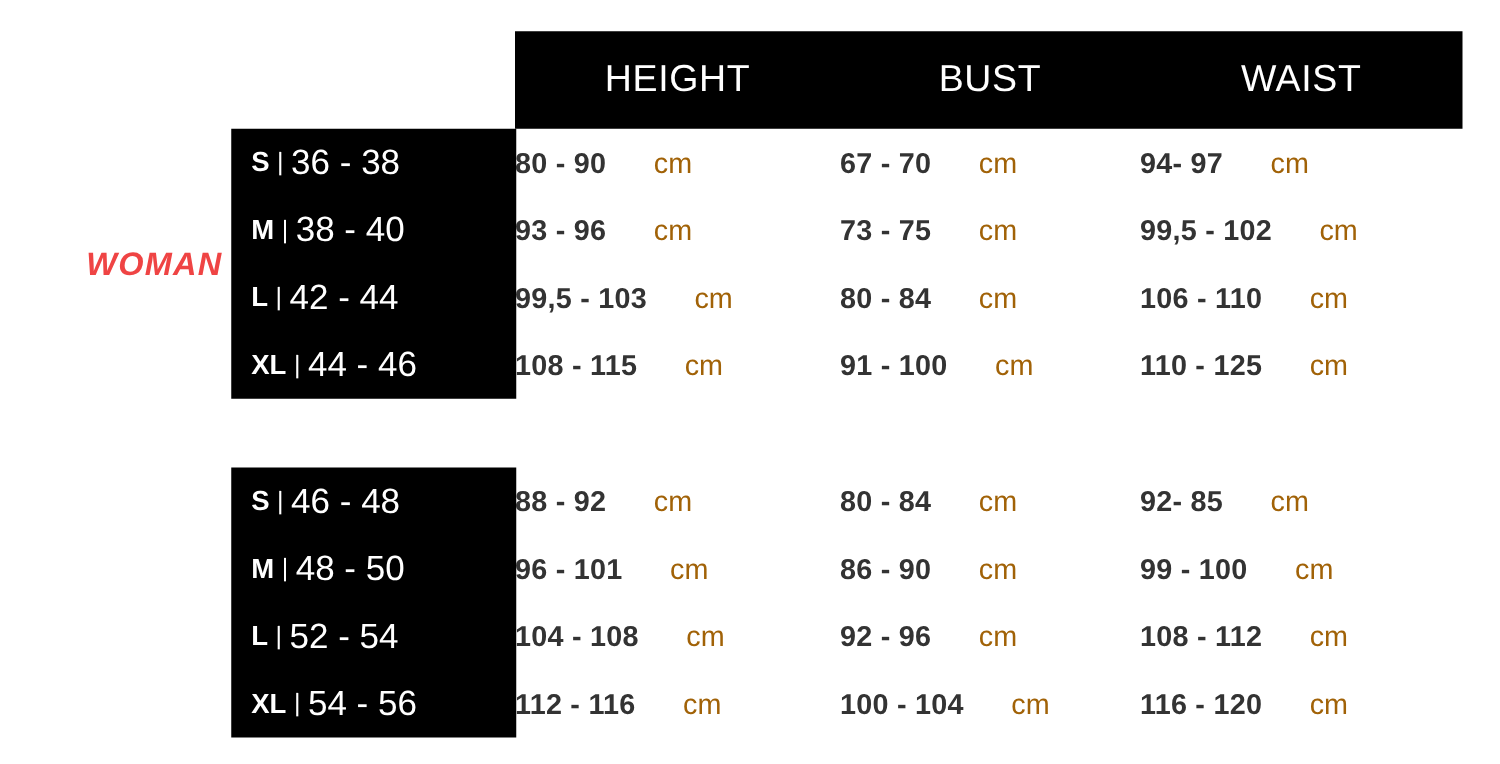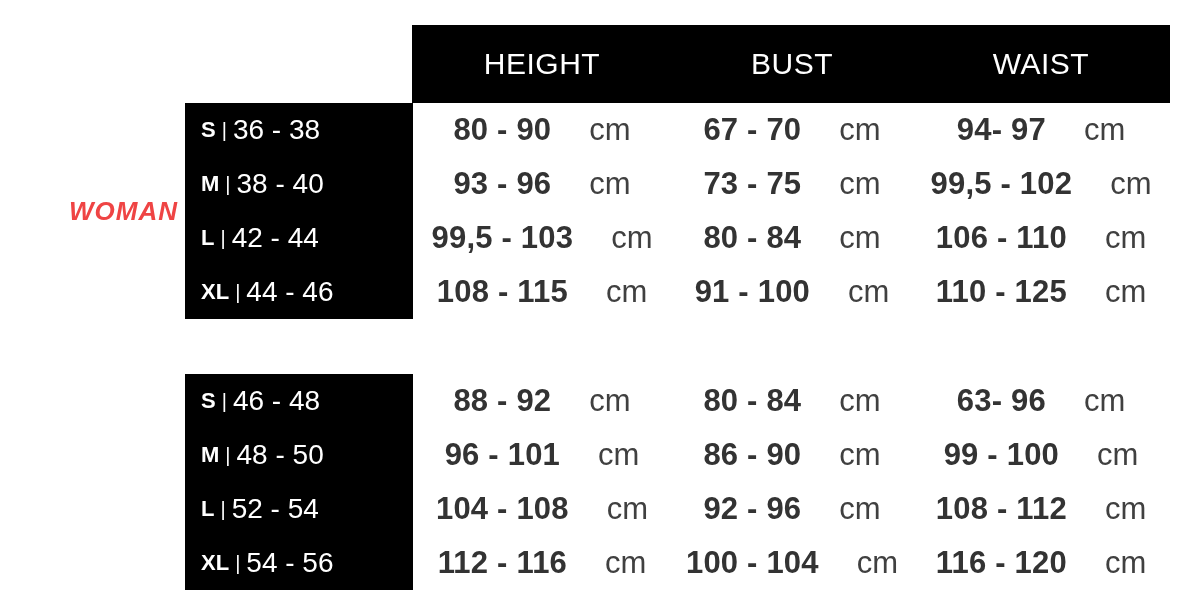--- a/index.html
+++ b/index.html
@@ -107,34 +107,33 @@
     font-weight: 400;
     font-size: 28px;
   }
 
   .meas-cell {
     position: absolute;
     top: 0;
     height: 54px;
     display: flex;
     align-items: center;
-    justify-content: center;
-    font-size: 31px;
+    font-size: 23px;
     color: #333333;
     gap: 32px;
   }
   .meas-cell .val {
     font-weight: bold;
     color: #333333;
     letter-spacing: 0.2px;
   }
   .meas-cell .unit {
     font-weight: 400;
     margin-left: 6px;
-    color: #404040;
+    color: #a16207;
   }
   .meas-cell.m1 { left: 227px; width: 260px; }
   .meas-cell.m2 { left: 487px; width: 240px; }
   .meas-cell.m3 { left: 727px; width: 258px; }
 </style>
 </head>
 <body>
 
 <div class="sheet">
 
@@ -236,21 +235,21 @@
     </div>
     <div class="meas-cell m1">
       <span class="val">88 - 92</span>
       <span class="unit">cm</span>
     </div>
     <div class="meas-cell m2">
       <span class="val">80 - 84</span>
       <span class="unit">cm</span>
     </div>
     <div class="meas-cell m3">
-      <span class="val">63- 96</span>
+      <span class="val">92- 85</span>
       <span class="unit">cm</span>
     </div>
   </div>
 
   <div class="row" style="top:428px;">
     <div class="size-cell">
       <span class="sz">M</span>
       <span class="sep">|</span>
       <span class="eu">48 - 50</span>
     </div>

